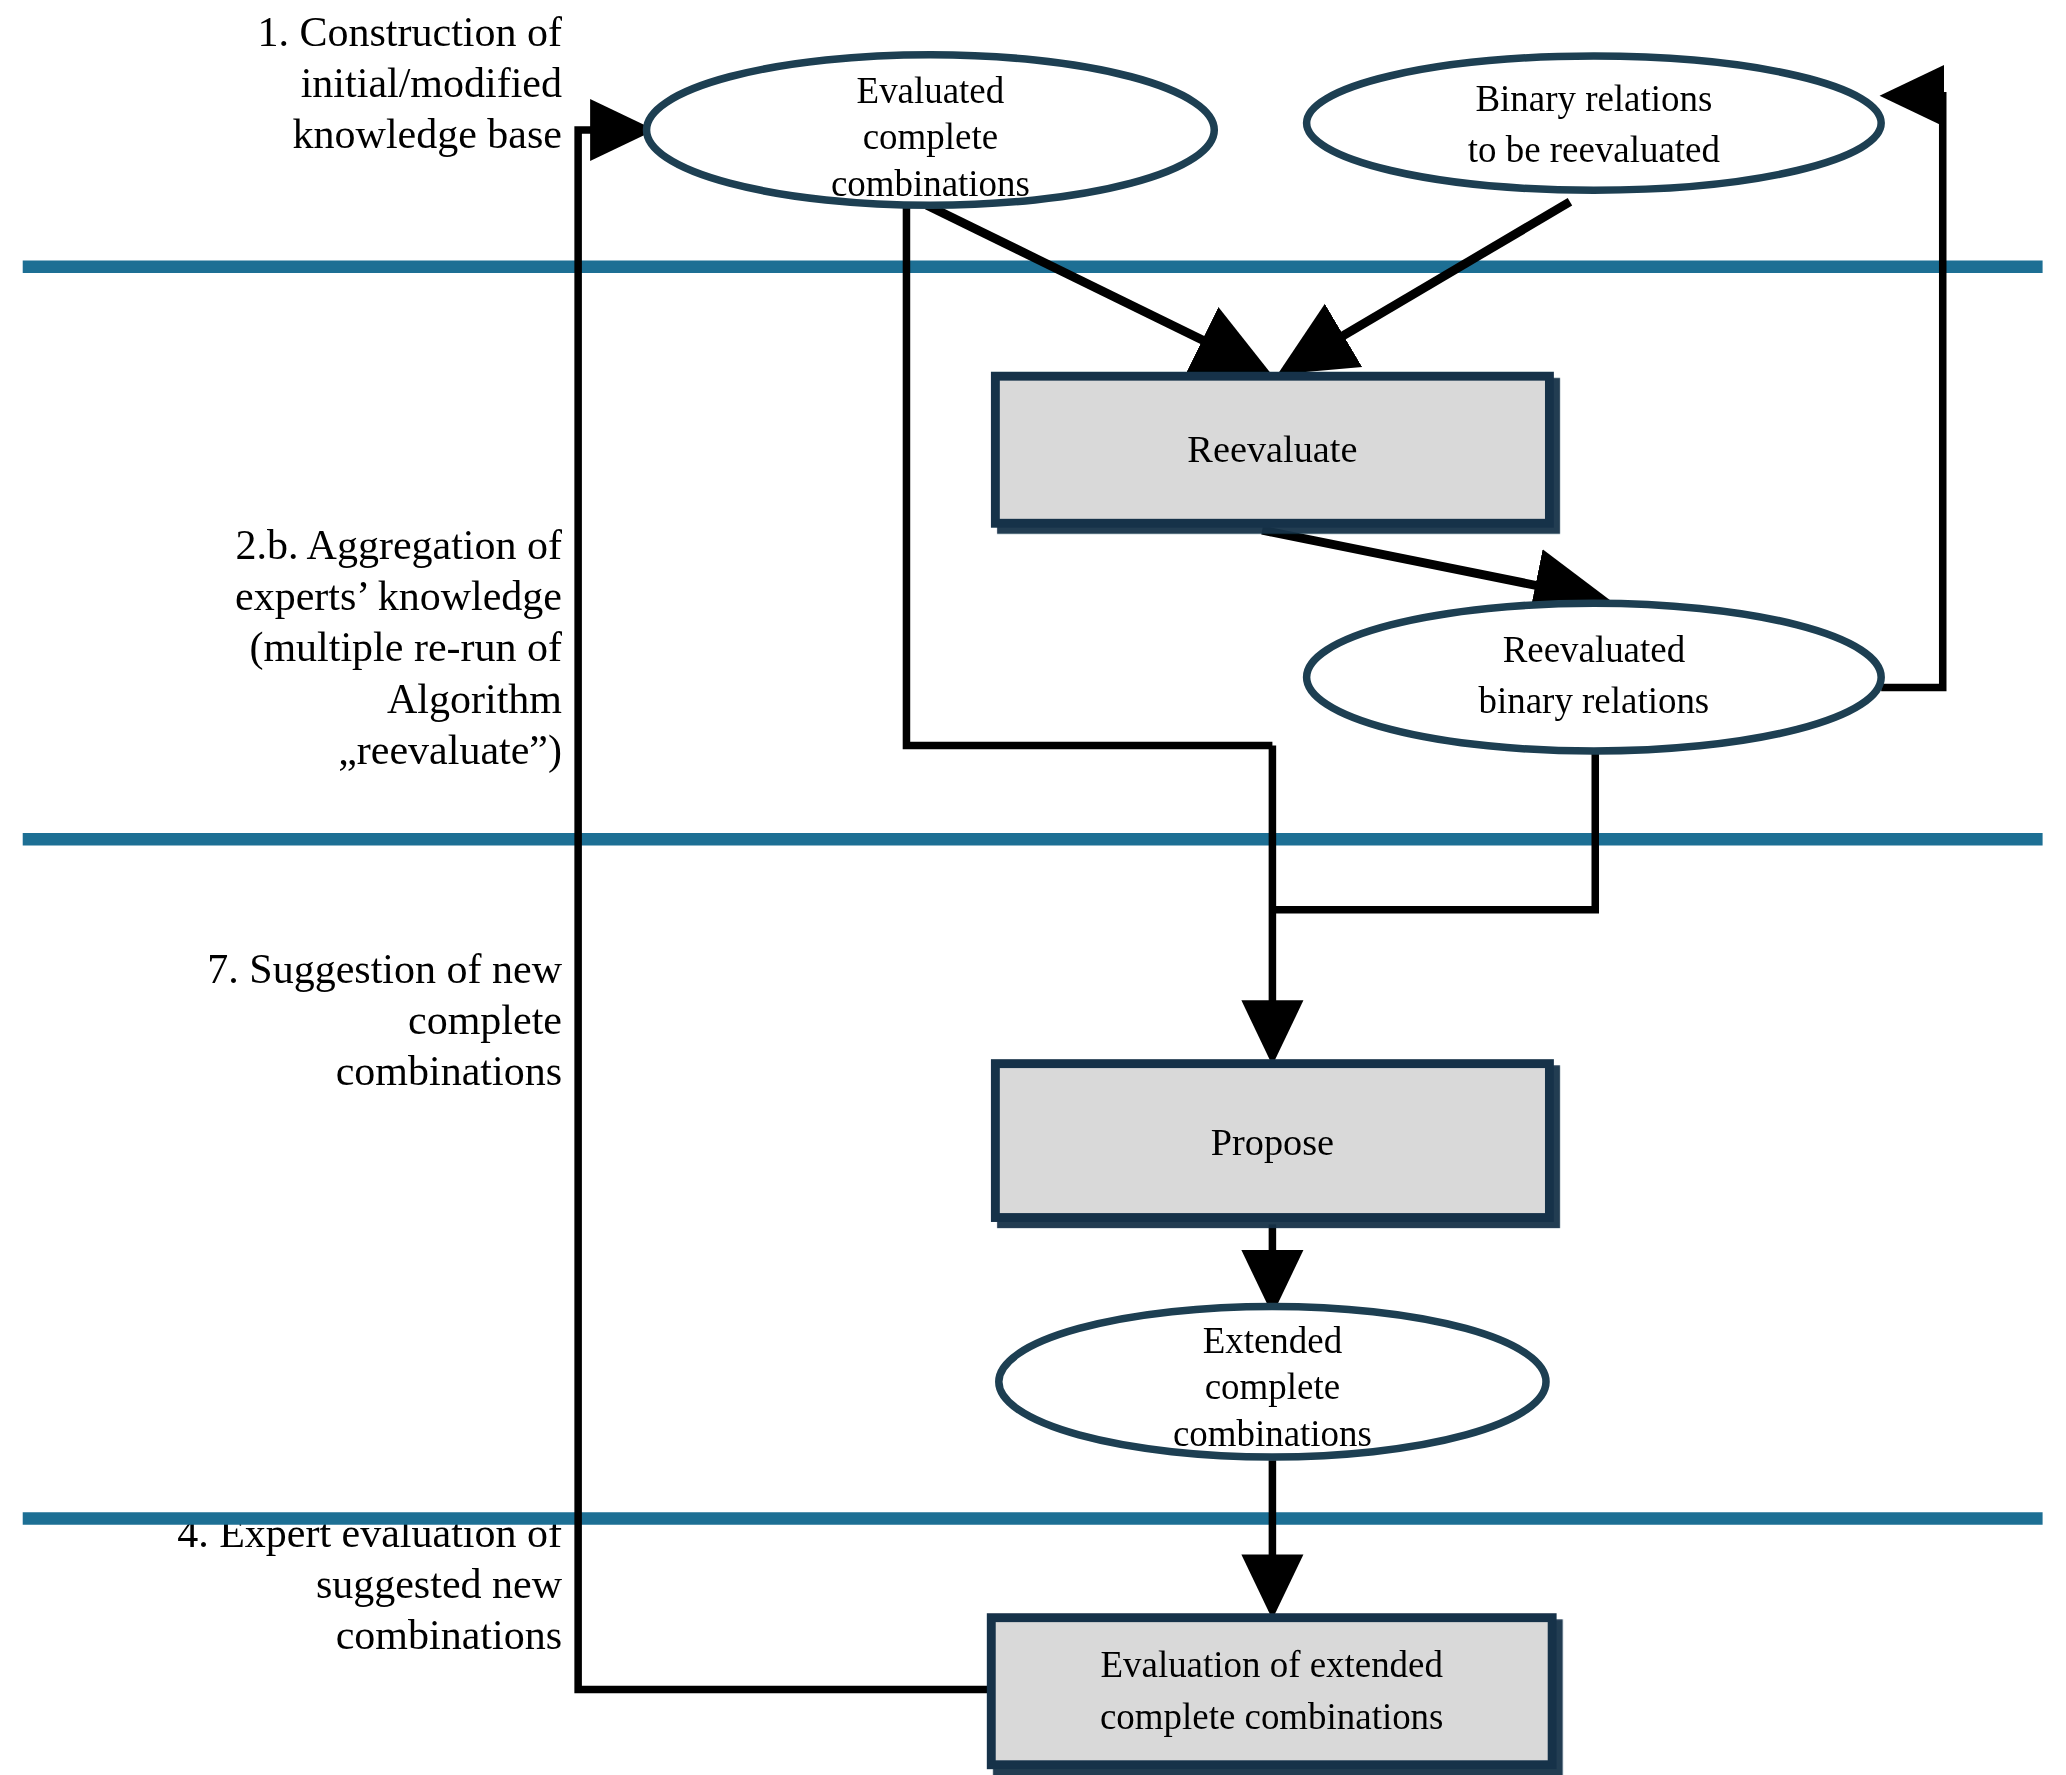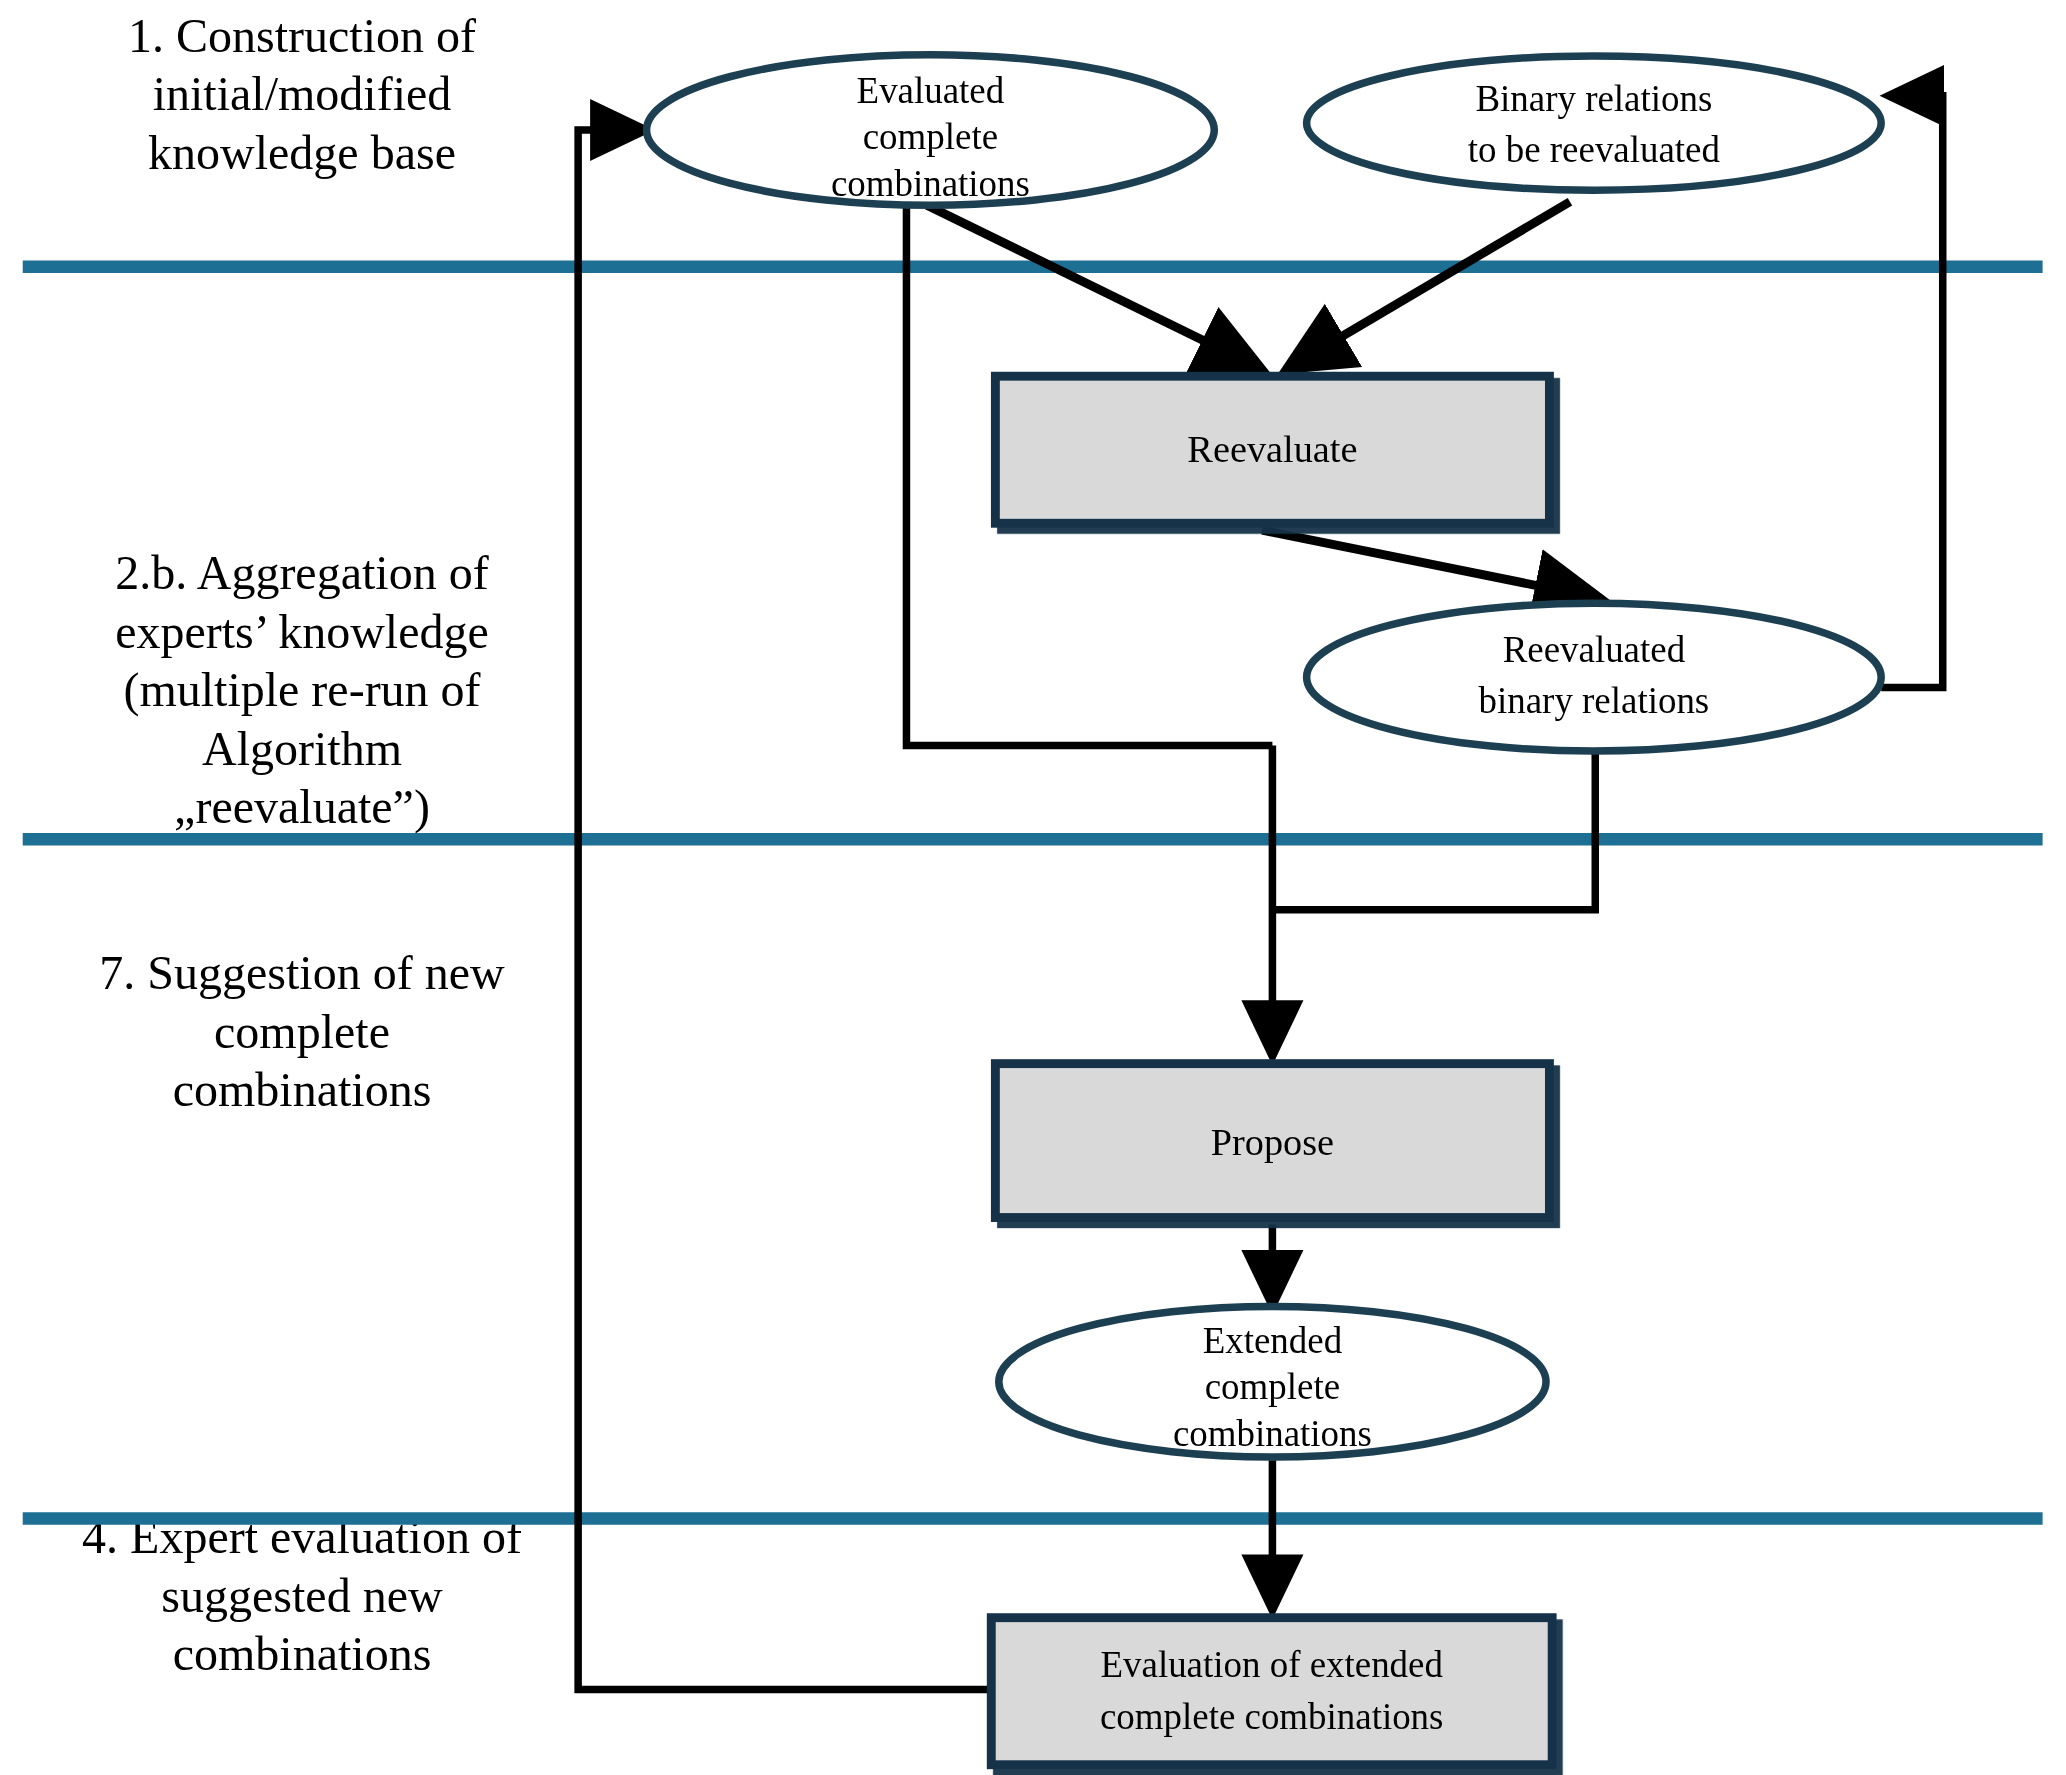--- a/index.html
+++ b/index.html
@@ -19,25 +19,25 @@
     position: absolute;
     left: 0;
     top: 0;
     width: 2066px;
     height: 1775px;
   }
   .stage-label {
     position: absolute;
     color: #000000;
     font-family: "Liberation Serif", "DejaVu Serif", serif;
-    font-size: 48px;
+    font-size: 42px;
     line-height: 1.22;
     letter-spacing: 0px;
     white-space: pre-line;
-    text-align: center;
+    text-align: right;
   }
   .node-text {
     font-family: "Liberation Serif", "DejaVu Serif", serif;
     fill: #000000;
     text-anchor: middle;
     font-size: 54px;
   }
   .node-text-box {
     font-size: 56px;
   }
@@ -45,21 +45,21 @@
 </head>
 <body>
 
 <div id="page">
 
   <div class="stage-label" style="left:42px; top:6.8px; width:520px;">1. Construction of
 initial/modified
 knowledge base</div>
 
 
-  <div class="stage-label" style="left:42px; top:544px; width:520px;font-family:Liberation Serif, serif;">2.b. Aggregation of
+  <div class="stage-label" style="left:42px; top:520px; width:520px;font-family:Liberation Serif, serif;">2.b. Aggregation of
 experts’ knowledge
 (multiple re-run of
 Algorithm
 „reevaluate”)</div>
 
   <div class="stage-label" style="left:42px; top:944px; width:520px;">7. Suggestion of new
 complete
 combinations</div>
 
   <div class="stage-label" style="left:42px; top:1508px; width:520px;">4. Expert evaluation of

